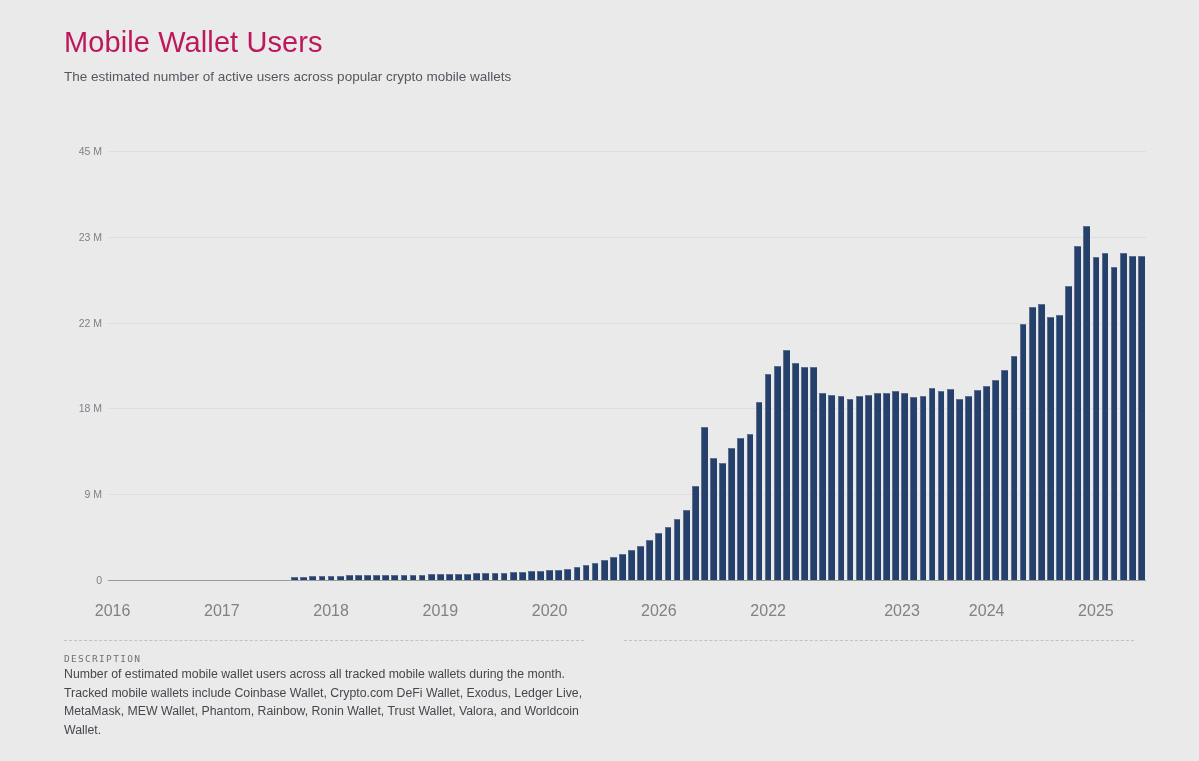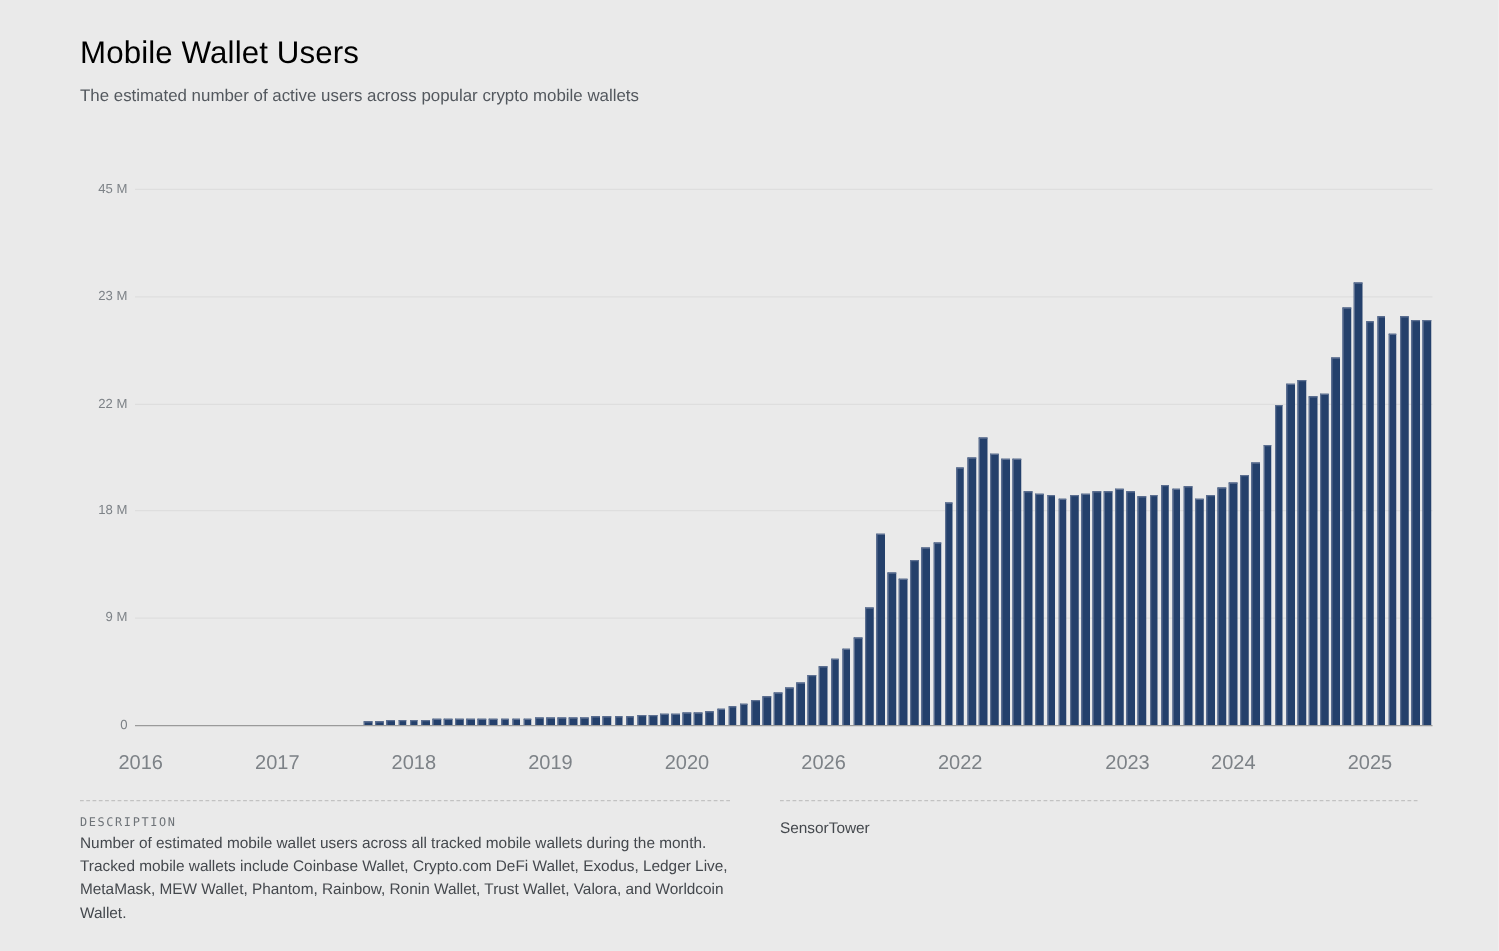--- a/index.html
+++ b/index.html
@@ -21,23 +21,23 @@
     box-sizing: border-box;
   }
   
   #header {
     position: absolute;
     left: 64px;
     top: 26px;
     width: 1070px;
   }
   #chart-title {
-    font-size: 25px;
+    font-size: 29px;
     font-weight: 400;
-    color: #000000;
+    color: #be185d;
     letter-spacing: 0.1px;
     margin: 0;
     line-height: 32px;
   }
   #chart-subtitle {
     font-size: 13.5px;
     font-weight: 400;
     color: #53585e;
     margin: 10px 0 0 0;
     line-height: 18px;
@@ -273,17 +273,16 @@
   </div>
 
   <div id="footer">
     <div class="footer-col desc">
       <div class="footer-rule"></div>
       <div class="footer-heading">DESCRIPTION</div>
       <div class="footer-body">Number of estimated mobile wallet users across all tracked mobile wallets during the month. Tracked mobile wallets include Coinbase Wallet, Crypto.com DeFi Wallet, Exodus, Ledger Live, MetaMask, MEW Wallet, Phantom, Rainbow, Ronin Wallet, Trust Wallet, Valora, and Worldcoin Wallet.</div>
     </div>
     <div class="footer-col src">
       <div class="footer-rule"></div>
-      <div class="footer-body">SensorTower</div>
     </div>
   </div>
 
 </div>
 
 </body></html>

